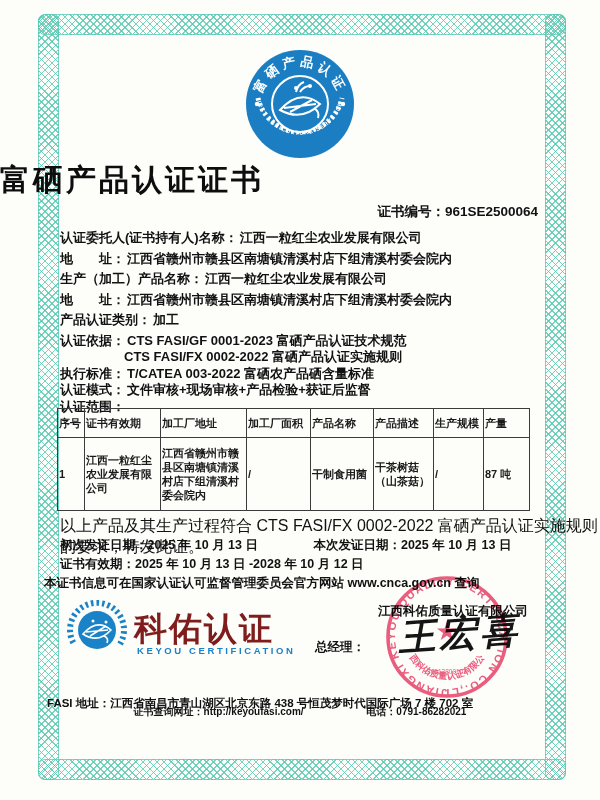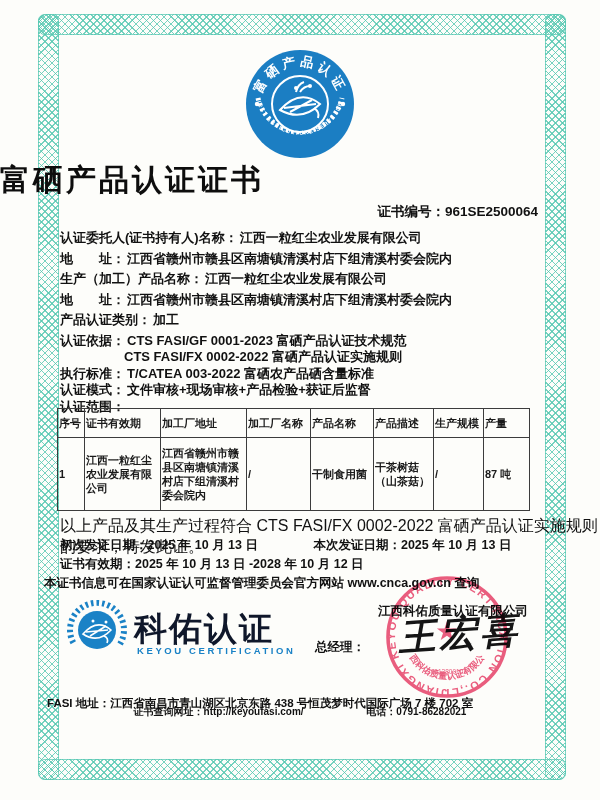--- a/index.html
+++ b/index.html
@@ -41,21 +41,21 @@
   table.scope td{height:68px;line-height:14px;}
 
   .statement{left:60px;top:516px;font-size:16px;font-weight:400;}
   .dates1{left:60px;top:537px;font-size:12.5px;font-weight:700;}
   .dates1 .second{margin-left:52px;}
   .dates2{left:60px;top:556px;font-size:12.5px;font-weight:700;text-align:right;}
   .query{top:575px;font-size:12.5px;font-weight:700;margin-left:44px;}
 
   
   .keyoulogo{left:66px;top:600px;width:62px;height:64px;}
-  .keyoucn{left:134px;top:607px;font-size:33px;font-weight:800;color:#0f172a;letter-spacing:2px;text-align:center;}
+  .keyoucn{left:134px;top:607px;font-size:33px;font-weight:800;color:#7f1d1d;letter-spacing:2px;text-align:center;}
   .keyouen{left:137px;top:645px;font-size:9.5px;font-weight:700;color:#1a82c6;letter-spacing:2.6px;}
   .issuer-company{left:378px;top:603px;font-size:12.5px;font-weight:600;}
   .manager{left:315px;top:639px;font-size:12.5px;font-weight:600;}
   .signature{left:398px;top:608px;width:155px;font-size:37px;font-weight:700;font-style:italic;transform:rotate(-4deg);font-family:"DejaVu Serif","Liberation Serif",serif;color:#151515;letter-spacing:4px;}
   .seal{left:384px;top:574px;width:126px;height:126px;opacity:.88;mix-blend-mode:multiply;}
 
   .fasi{top:696px;font-size:11.5px;font-weight:600;padding-left:47px;}
   .bottomline{left:0;right:0;top:705px;text-align:center;font-size:10px;font-weight:600;}
   .bottomline .phone{margin-left:60px;}
 
@@ -125,21 +125,21 @@
       <col style="width:63px">
         <col style="width:60px">
         <col style="width:50px">
         <col style="width:46px">
     </colgroup>
     <thead>
       <tr>
         <th>序号</th>
         <th>证书有效期</th>
         <th>加工厂地址</th>
-        <th>加工厂名称</th>
+        <th>加工厂面积</th>
         <th>产品名称</th>
         <th>产品描述</th>
         <th>生产规模</th>
         <th>产量</th>
       </tr>
     </thead>
     <tbody>
       <tr>
         <td>1</td>
         <td>江西一粒红尘农业发展有限公司</td>

